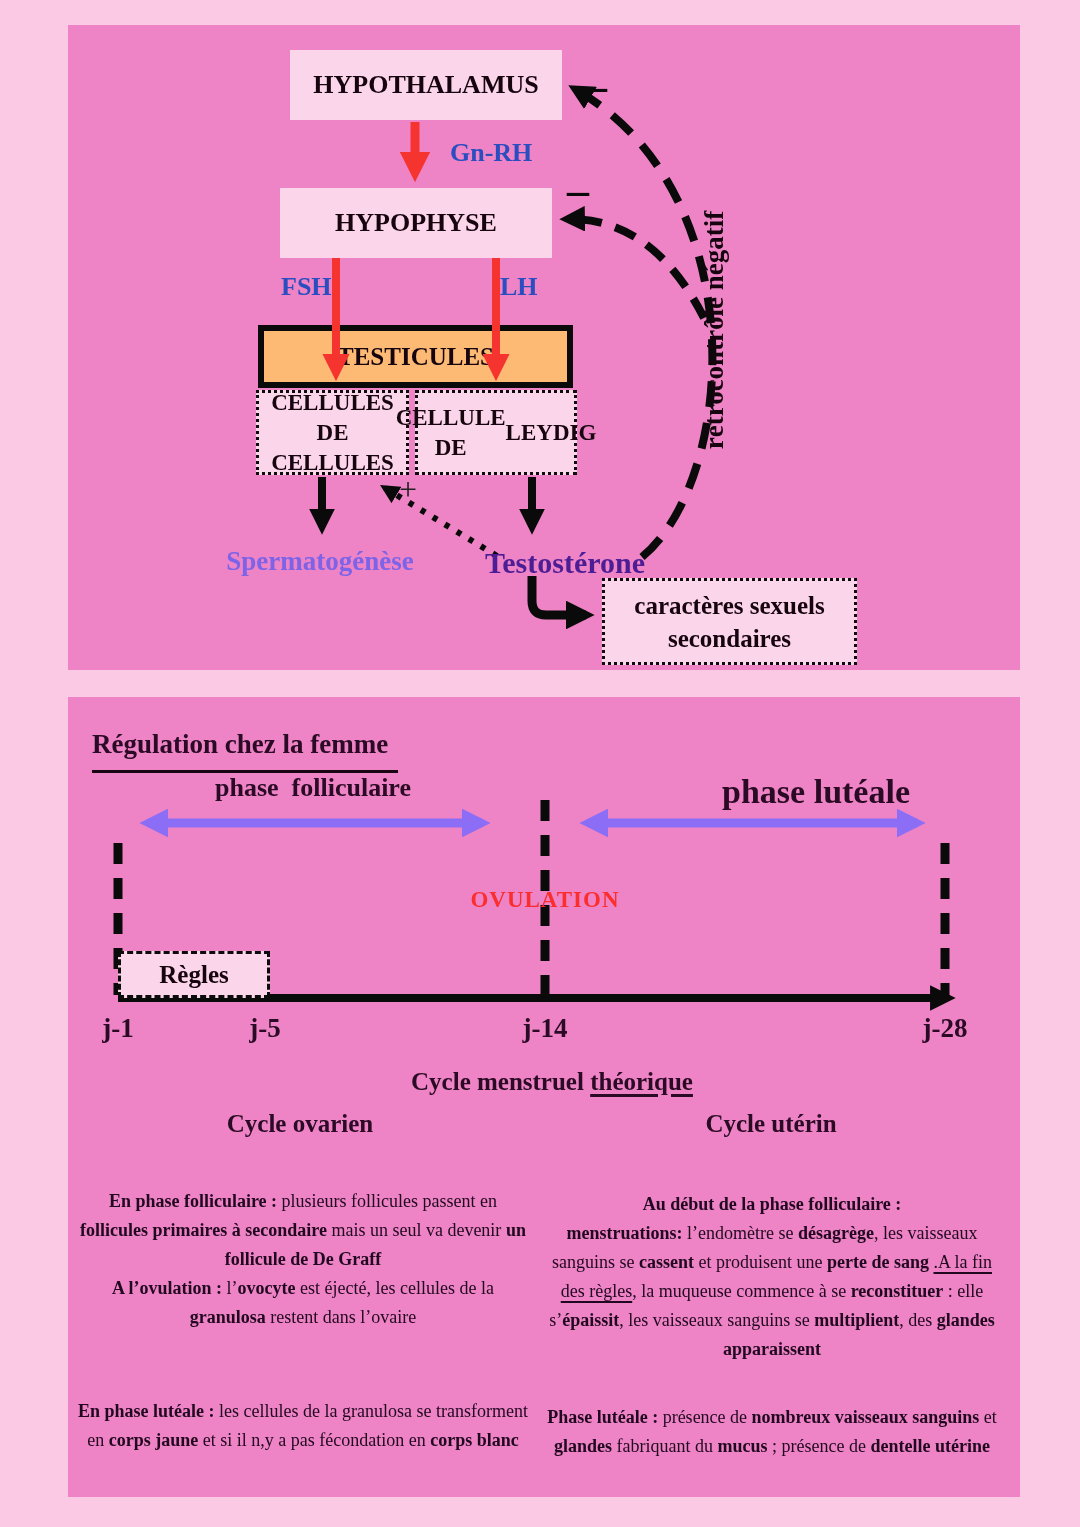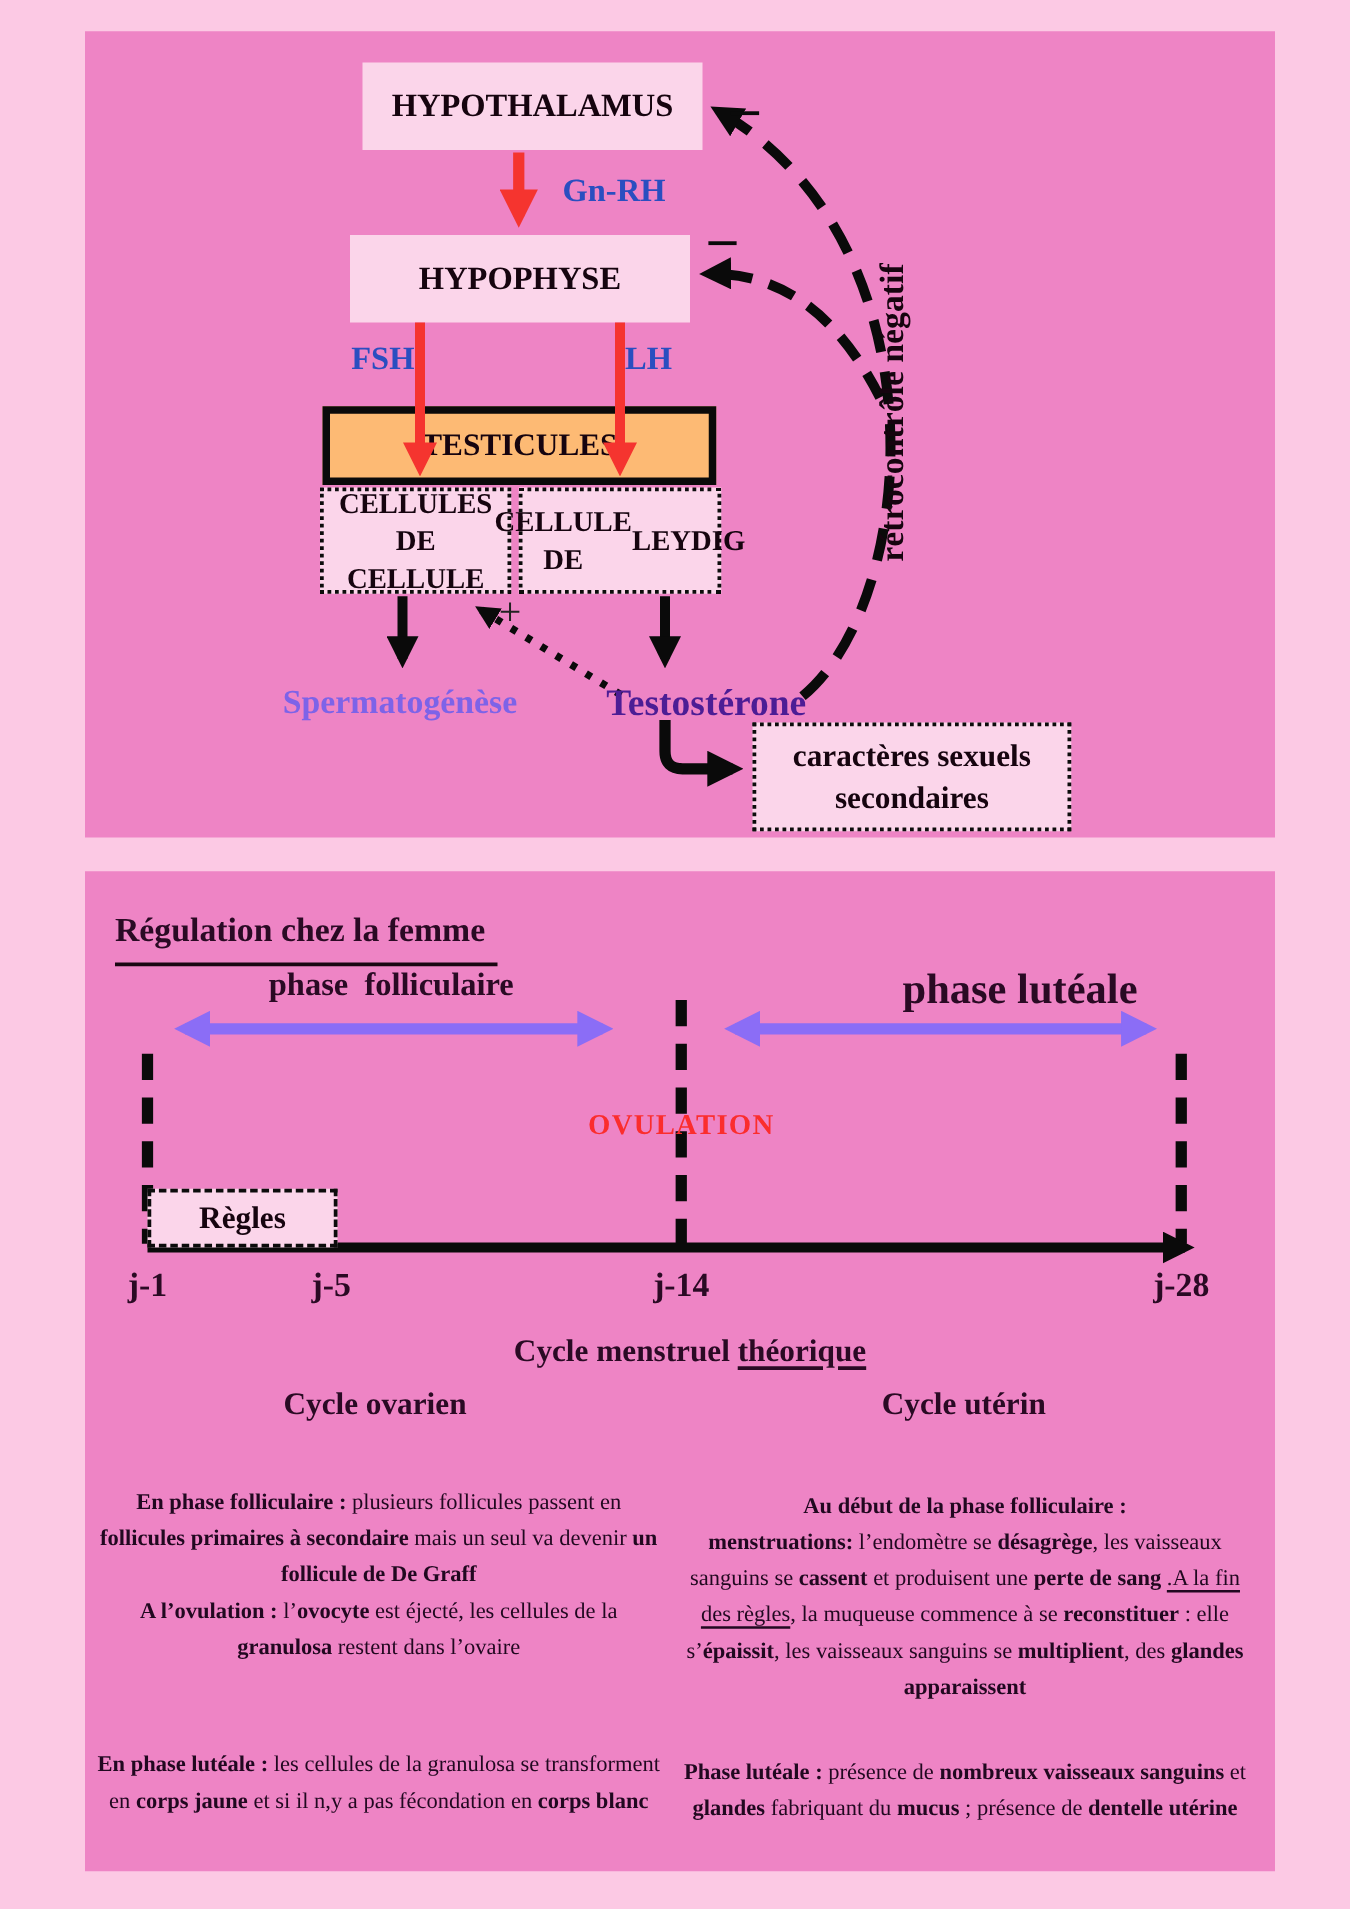--- a/index.html
+++ b/index.html
@@ -43,21 +43,21 @@
   <div class="box" style="left:212px;top:163px;width:272px;height:70px;font-size:26px;">
     <span>HYPOPHYSE</span>
   </div>
 
   <div class="box" style="left:190px;top:300px;width:315px;height:63px;font-size:25px;background:#fdba74;border:6px solid #0a0a0a;box-sizing:border-box;">
     <span>TESTICULES</span>
   </div>
 
   <div class="box dotted" style="left:188px;top:365px;width:153px;height:85px;font-size:23px;line-height:30px;box-sizing:border-box;flex-direction:column;">
     <span>CELLULES</span>
-    <span>DE CELLULE</span>
+    <span>DE CELLULES</span>
   </div>
 
   <div class="box dotted" style="left:347px;top:365px;width:162px;height:85px;font-size:23px;line-height:30px;box-sizing:border-box;flex-direction:row;">
     <span>CELLULE DE</span>
     <span>LEYDIG</span>
   </div>
 
   <div class="box dotted" style="left:534px;top:553px;width:255px;height:87px;font-size:25px;line-height:33px;box-sizing:border-box;flex-direction:column;">
     <span>caractères sexuels</span>
     <span>secondaires</span>

